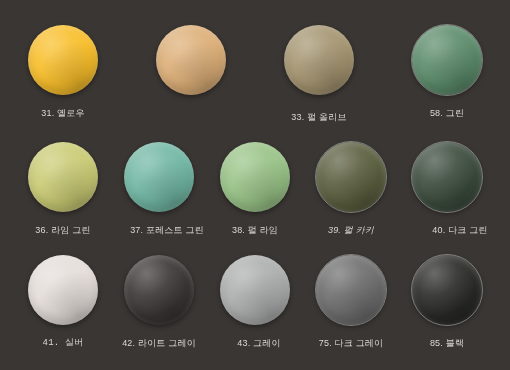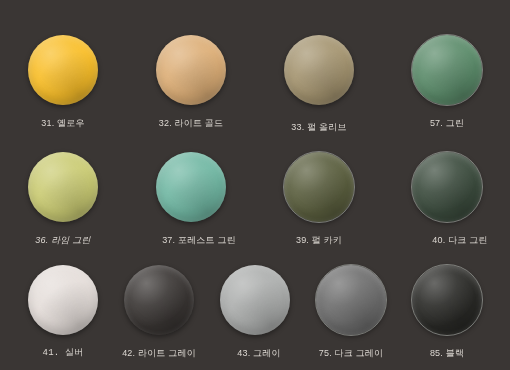--- a/index.html
+++ b/index.html
@@ -10,21 +10,21 @@
     width: 510px;
     height: 370px;
     background: #3a3634;
     font-family: "Liberation Sans", "DejaVu Sans", sans-serif;
     overflow: hidden;
   }
   #palette-board {
     width: 510px;
     height: 306px;
     box-sizing: border-box;
-    padding: 34px 18px 18px 18px;
+    padding: 24px 18px 18px 18px;
     display: flex;
     flex-direction: column;
     justify-content: flex-start;
   }
   .swatch-row {
     display: flex;
     flex-direction: row;
     justify-content: space-between;
     align-items: flex-start;
     margin-bottom: 18px;
@@ -90,54 +90,59 @@
     <div class="swatch-cell">
       <div class="swatch-disc-wrap">
         <div class="swatch-disc" style="background-color: rgb(249, 191, 43);"></div>
       </div>
       <div class="swatch-label" style="color: rgb(221, 216, 210);">31. 옐로우</div>
     </div>
     <div class="swatch-cell">
       <div class="swatch-disc-wrap">
         <div class="swatch-disc" style="background-color: rgb(221, 175, 120);"></div>
       </div>
-      <div class="swatch-label" style="color: rgb(221, 216, 210);">32. 라이트 골드</div>
     </div>
     <div class="swatch-cell">
       <div class="swatch-disc-wrap">
         <div class="swatch-disc" style="background-color: rgb(165, 149, 113);"></div>
       </div>
       <div class="swatch-label" style="color: rgb(221, 216, 210); margin-top: 15px;">33. 펄 올리브</div>
     </div>
     <div class="swatch-cell">
       <div class="swatch-disc-wrap">
         <div class="swatch-disc rim" style="background-color: rgb(92, 140, 107);"></div>
       </div>
-      <div class="swatch-label" style="color: rgb(221, 216, 210);">57. 그린</div>
+      <div class="swatch-label" style="color: rgb(221, 216, 210);">58. 그린</div>
     </div>
   </div>
 
   <div class="swatch-row">
     <div class="swatch-cell">
       <div class="swatch-disc-wrap">
         <div class="swatch-disc" style="background-color: rgb(203, 204, 117);"></div>
       </div>
-      <div class="swatch-label" style="color: rgb(221, 216, 210); font-style: italic;">36. 라임 그린</div>
+      <div class="swatch-label" style="color: rgb(221, 216, 210);">36. 라임 그린</div>
     </div>
     <div class="swatch-cell">
       <div class="swatch-disc-wrap">
         <div class="swatch-disc" style="background-color: rgb(114, 184, 164);"></div>
       </div>
       <div class="swatch-label" style="color: rgb(221, 216, 210); margin-left: 16px;">37. 포레스트 그린</div>
     </div>
     <div class="swatch-cell">
       <div class="swatch-disc-wrap">
+        <div class="swatch-disc" style="background-color: rgb(154, 196, 136);"></div>
+      </div>
+      <div class="swatch-label" style="color: rgb(221, 216, 210);">38. 펄 라임</div>
+    </div>
+    <div class="swatch-cell">
+      <div class="swatch-disc-wrap">
         <div class="swatch-disc rim" style="background-color: rgb(91, 95, 63);"></div>
       </div>
-      <div class="swatch-label" style="color: rgb(221, 216, 210);">39. 펄 카키</div>
+      <div class="swatch-label" style="color: rgb(221, 216, 210); font-style: italic;">39. 펄 카키</div>
     </div>
     <div class="swatch-cell">
       <div class="swatch-disc-wrap">
         <div class="swatch-disc rim" style="background-color: rgb(60, 76, 62);"></div>
       </div>
       <div class="swatch-label" style="color: rgb(221, 216, 210); margin-left: 26px;">40. 다크 그린</div>
     </div>
   </div>
 
   <div class="swatch-row">

